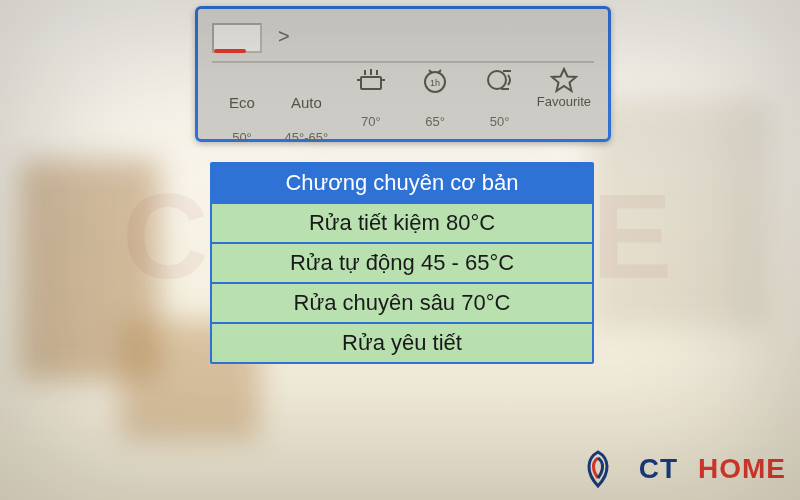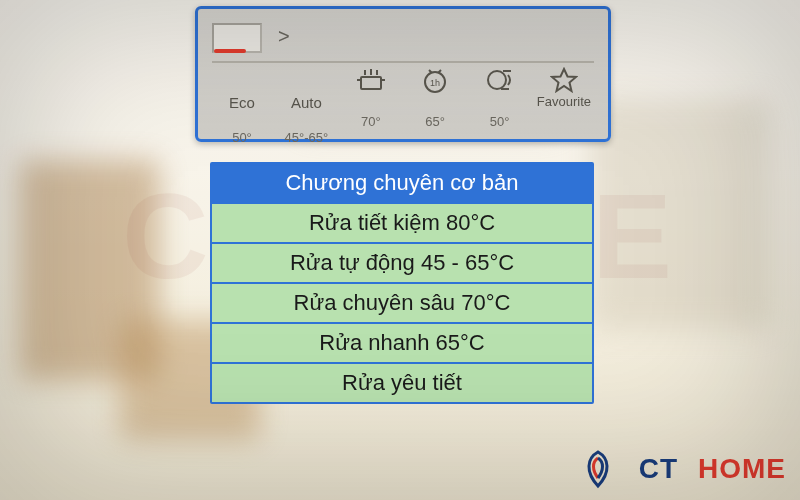--- a/index.html
+++ b/index.html
@@ -130,21 +130,20 @@
         </div>
       </div>
     </div>
   </div>
 
   <div class="table">
     <div class="thead">Chương chuyên cơ bản</div>
     <div class="trow">Rửa tiết kiệm 80°C</div>
     <div class="trow">Rửa tự động 45 - 65°C</div>
     <div class="trow">Rửa chuyên sâu 70°C</div>
-    <div class="trow">Rửa nhanh 65°C</div>
     <div class="trow">Rửa yêu tiết</div>
   </div>
 
   <div class="logo">
     <div class="logo-mark">
       <svg width="42" height="42" viewBox="0 0 42 42">
         <path d="M21 4 C10 10 8 24 21 38 C34 24 32 10 21 4 Z" fill="none" stroke="#1a3e7e" stroke-width="3"></path>
         <path d="M21 10 C15 14 15 22 21 30" fill="none" stroke="#e33b2e" stroke-width="3"></path>
         <path d="M21 10 C27 14 27 22 21 30" fill="none" stroke="#1a3e7e" stroke-width="3"></path>
       </svg>

